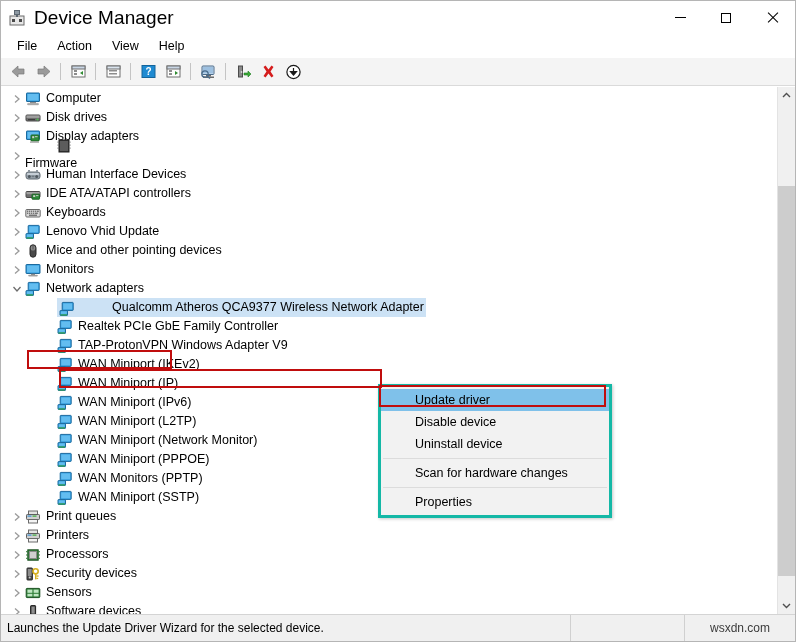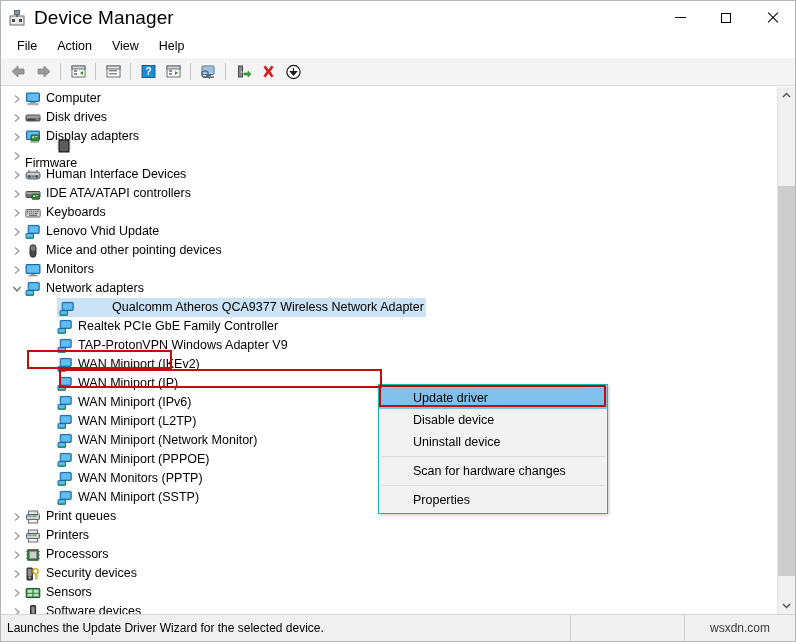--- a/index.html
+++ b/index.html
@@ -197,21 +197,21 @@
     z-index: 40;
   }
 
   
   .ctxmenu {
     position: absolute;
     left: 377px;
     top: 297px;
     width: 228px;
     background: #f2f2f2;
-    border: 1px solid #14b8a6;
+    border: 3px solid #14b8a6;
     box-shadow: 1px 1px 3px rgba(0,0,0,.22);
     z-index: 30;
     padding: 2px 0 2px 0;
   }
   .ctx-item {
     height: 22px;
     display: flex;
     align-items: center;
     padding-left: 34px;
     font-size: 12.5px;

